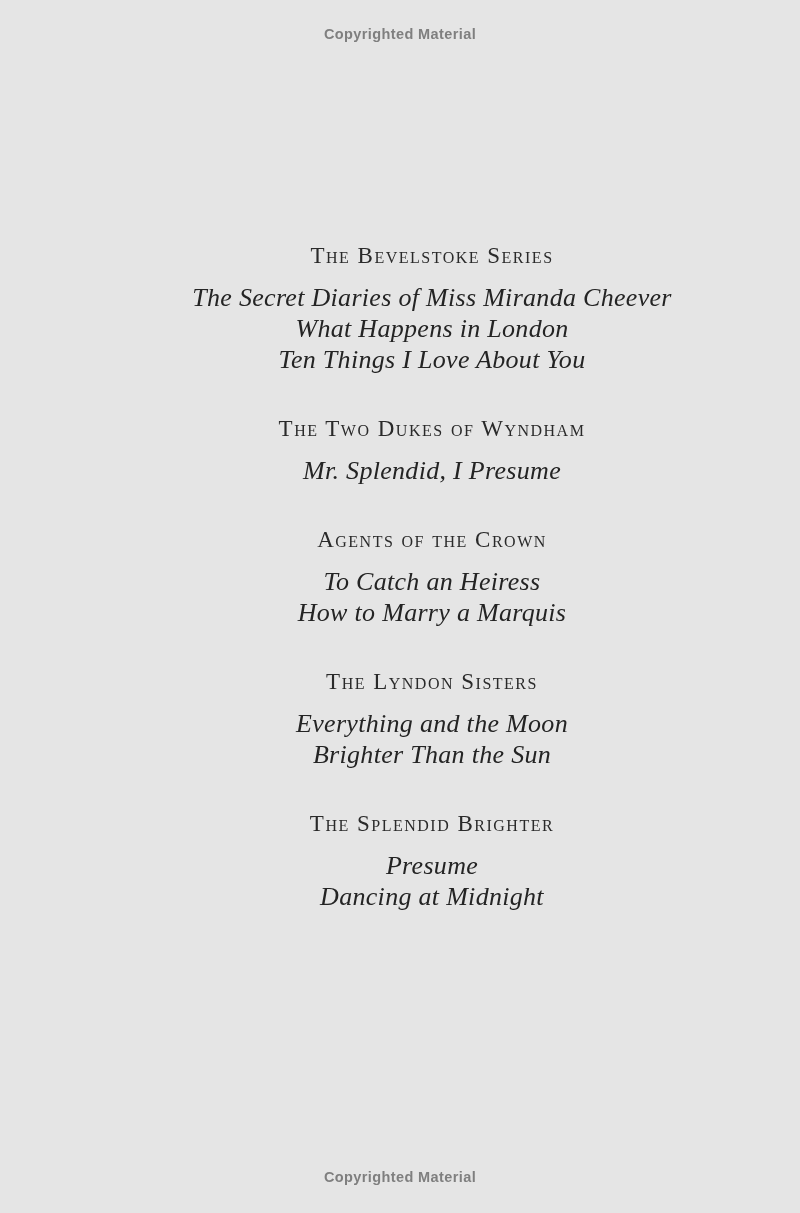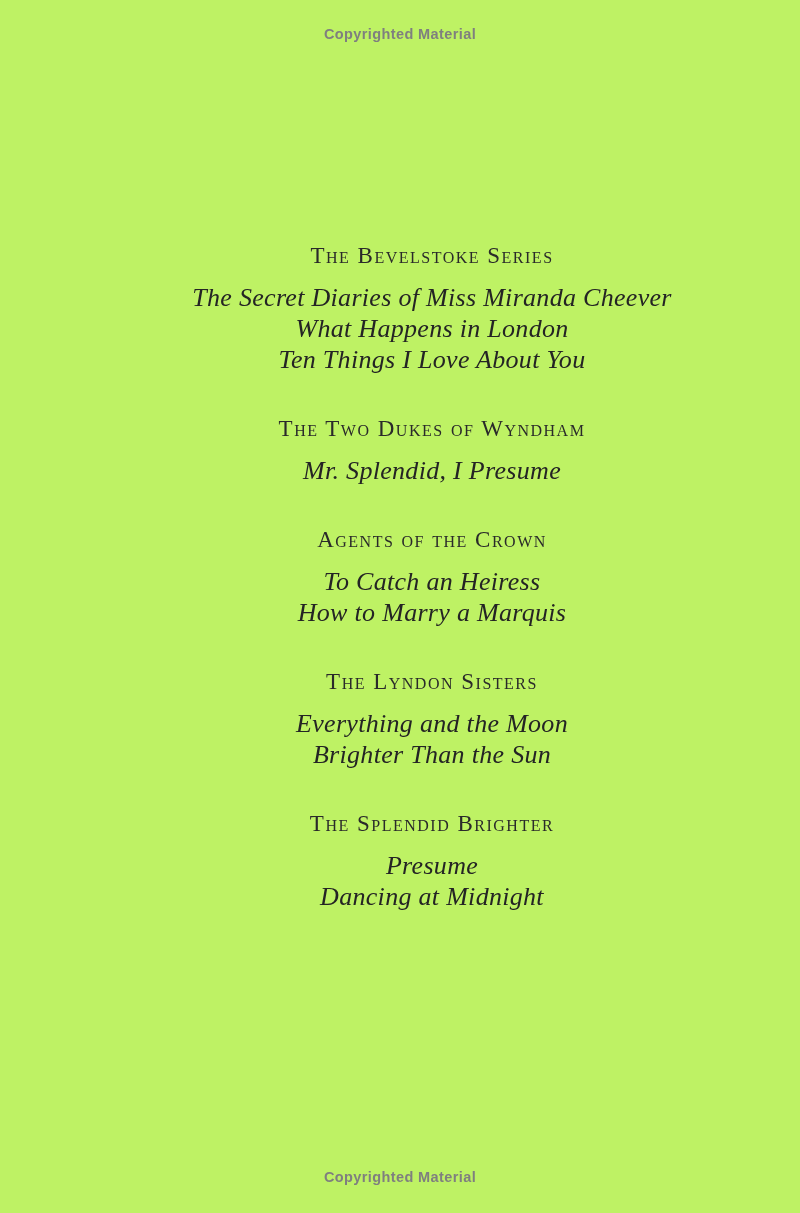--- a/index.html
+++ b/index.html
@@ -4,21 +4,21 @@
 <style>
   html, body {
     margin: 0;
     padding: 0;
     background: #ffffff;
   }
   .page {
     position: relative;
     width: 800px;
     height: 1213px;
-    background: #bef264;
+    background: #e5e5e5;
     overflow: hidden;
     font-family: "Liberation Serif", serif;
   }
   .watermark {
     position: absolute;
     left: 0;
     width: 100%;
     text-align: center;
     font-family: "Liberation Sans", sans-serif;
     font-weight: bold;

